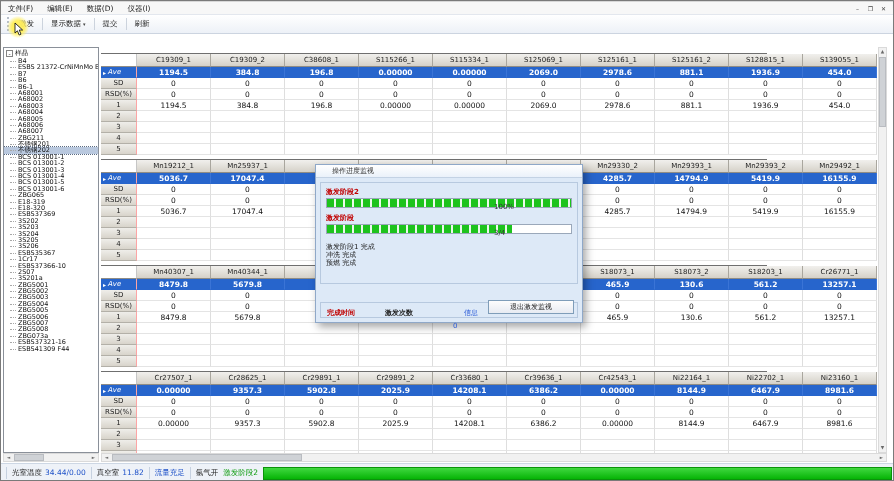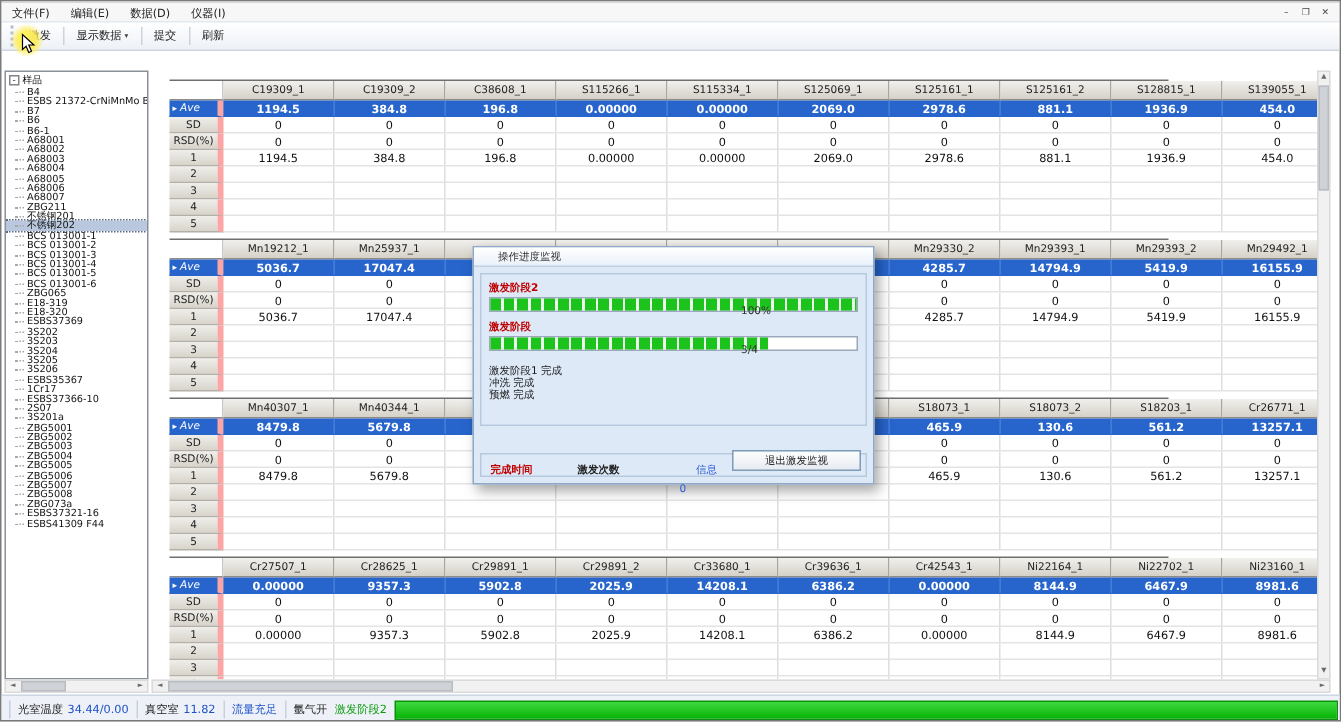--- a/index.html
+++ b/index.html
@@ -46,26 +46,26 @@
   .vscroll{width:9px;flex-direction:column;align-items:center;}
   .sbtn{font-size:4.5px;color:#6a6a6a;width:9px;height:8px;line-height:8px;text-align:center;flex:0 0 auto;}
   .sthumb{background:#cfd2d6;border:1px solid #b9bcc1;}
   .hthumb{height:7px;margin:0 1px;}
   .vthumb{width:7px;margin:1px 0;}
   .hspacer{flex:1;}
   
   .tablearea{position:absolute;left:100px;top:46px;width:777px;height:406px;background:#fff;
              overflow:hidden;padding-top:6px;}
   .dtable{display:grid;grid-template-columns:36px repeat(10,74px);width:666px;margin-bottom:4px;
-          border-top:1px solid #6f6f6f;background:#fff;margin-left:12px;}
+          border-top:1px solid #6f6f6f;background:#fff;}
   .hc{height:13px;background:linear-gradient(#f1f0ed,#d5d1c8);border-right:1px solid #a9a69e;
       border-bottom:1px solid #8f8c85;font-size:7px;display:flex;align-items:center;
       justify-content:center;color:#222;overflow:hidden;white-space:nowrap;}
   .corner{background:#fff;border-right:1px solid #c6c6c6;}
-  .rh{height:11px;background:linear-gradient(#efeeea,#d8d4cb);border-right:4px solid #fca5a5;
+  .rh{height:11px;background:linear-gradient(#efeeea,#d8d4cb);border-right:1px solid #fca5a5;
       border-bottom:1px solid #b3b0a8;font-size:7px;display:flex;align-items:center;
       justify-content:center;color:#222;}
   .cell{height:11px;font-size:7.5px;display:flex;align-items:center;justify-content:center;
         border-right:1px solid #dedede;border-bottom:1px solid #e4e4e4;color:#111;
         overflow:hidden;white-space:nowrap;}
   .avec{background:#2765cc;color:#fff;font-weight:bold;border-right:1px solid #3a74d6;
         border-bottom:1px solid #2765cc;}
   .averh{background:#2765cc;color:#fff;font-style:italic;justify-content:flex-start;
          padding-left:2px;gap:2px;border-bottom:1px solid #2765cc;}
   .mk{font-size:6px;color:#fff;font-style:normal;}

